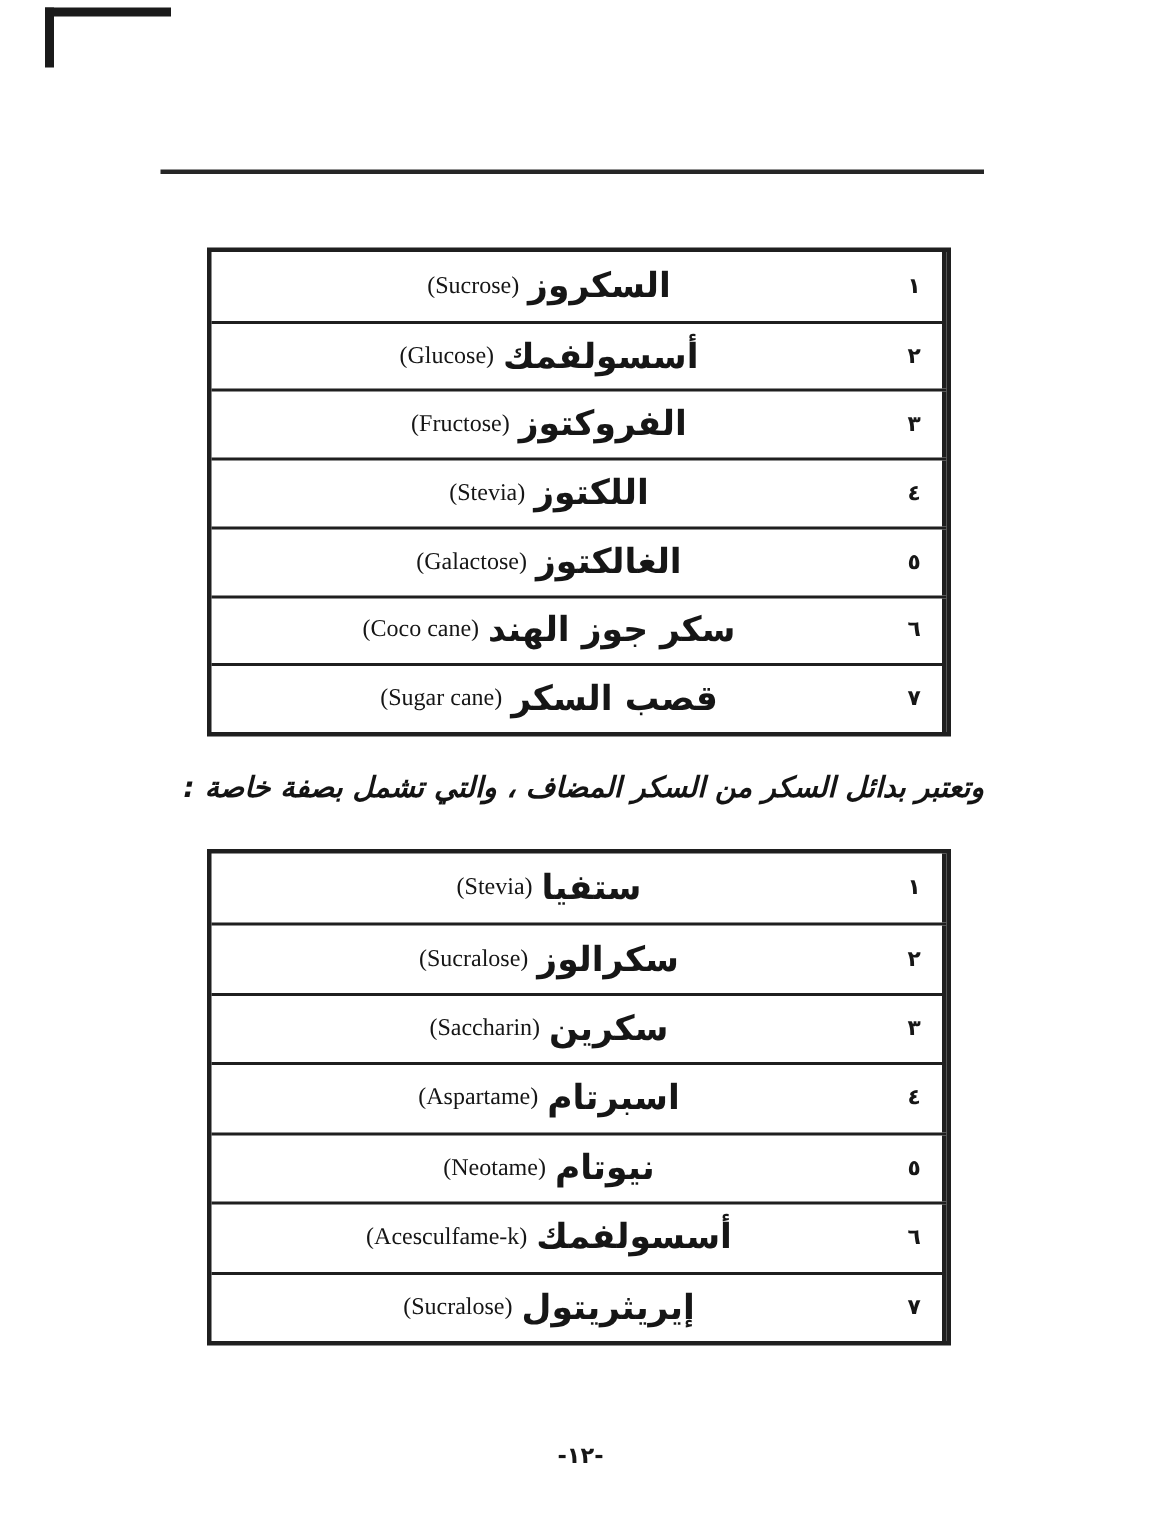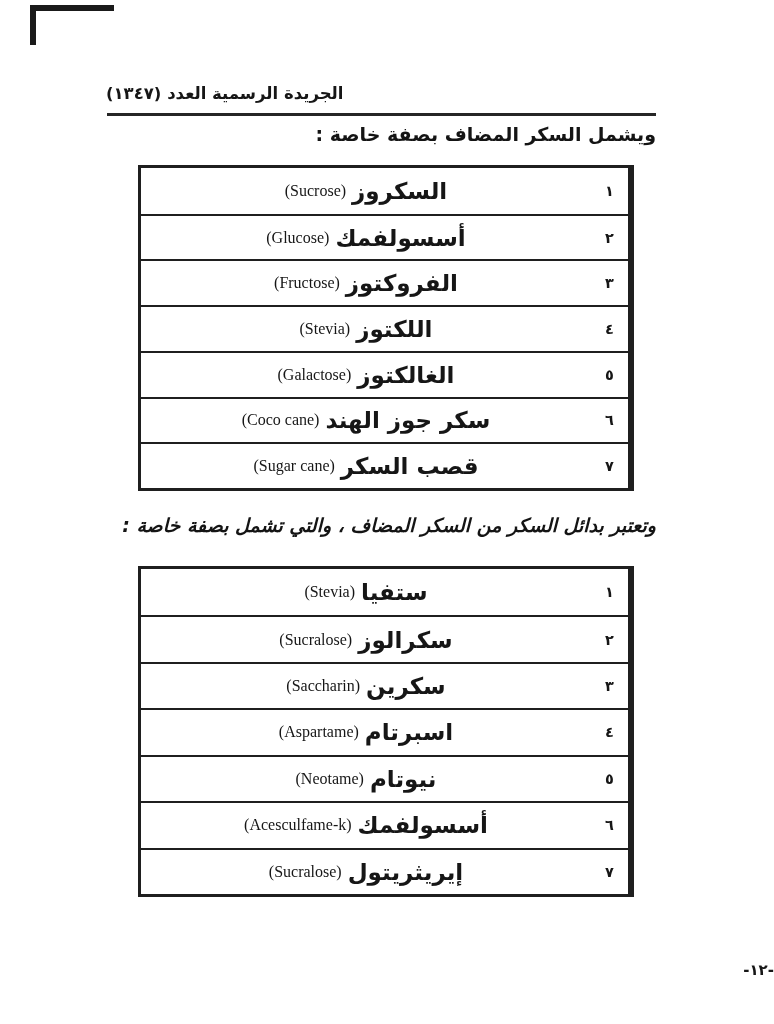--- a/index.html
+++ b/index.html
@@ -96,37 +96,36 @@
     justify-content: center;
     font-size: 14.5px;
     font-weight: bold;
   }
   .name-cell { order: 1; }
   .page-footer {
     position: absolute;
     left: 0;
     top: 961px;
     width: 100%;
+    text-align: center;
     font-size: 15px;
     font-weight: bold;
     direction: rtl;
     letter-spacing: 1px;
   }
 </style>
 </head>
 <body>
 
 <div class="page">
 
   <div class="corner-mark"></div>
 
-  <div class="gazette-header">الجريدة الرسمية العدد (١٣٤٧)</div>
   <div class="header-rule"></div>
 
-  <div class="section-heading heading-1">ويشمل السكر المضاف بصفة خاصة :</div>
 
   <div class="sugar-table table-1">
     <div class="trow">
       <div class="name-cell">
           <span class="ar-name">السكروز</span>
           <span class="en-name">(Sucrose)</span>
         </div>
       <div class="num-cell">١</div>
     </div>
     <div class="trow">

